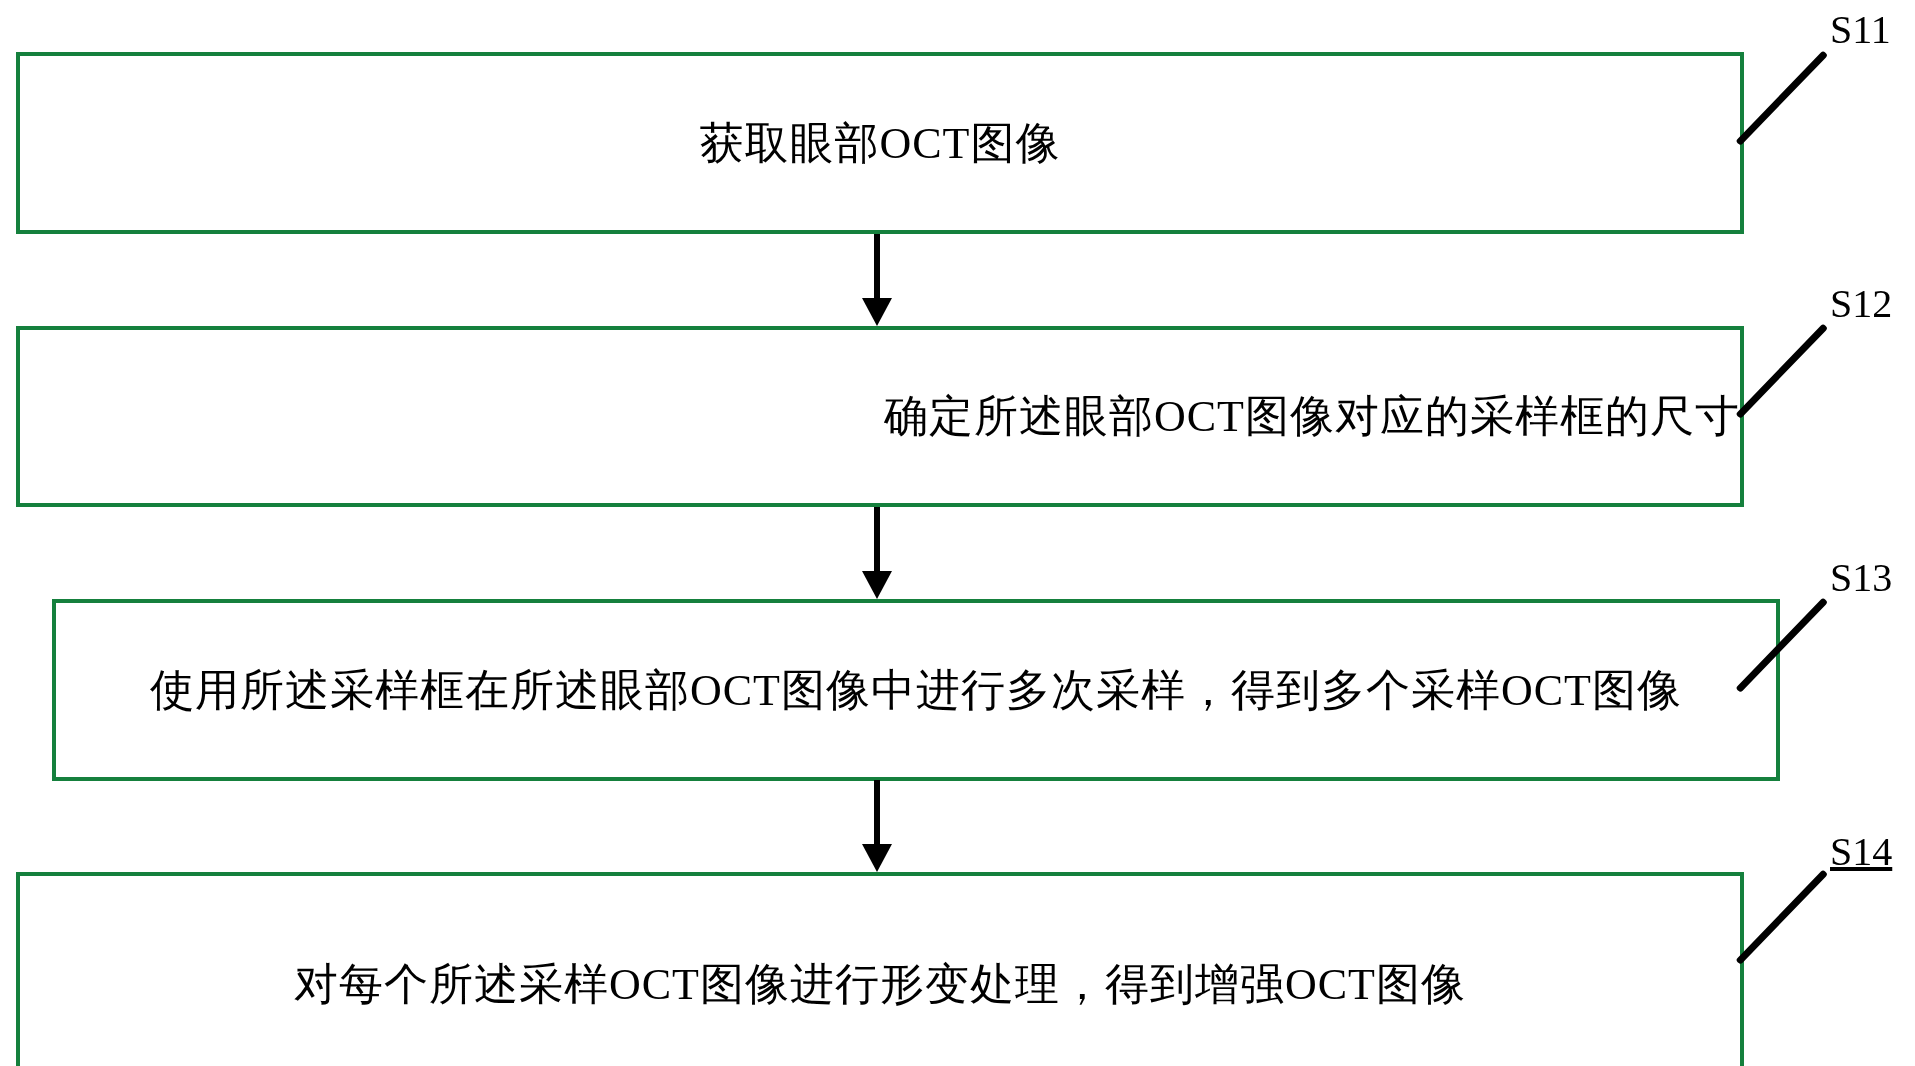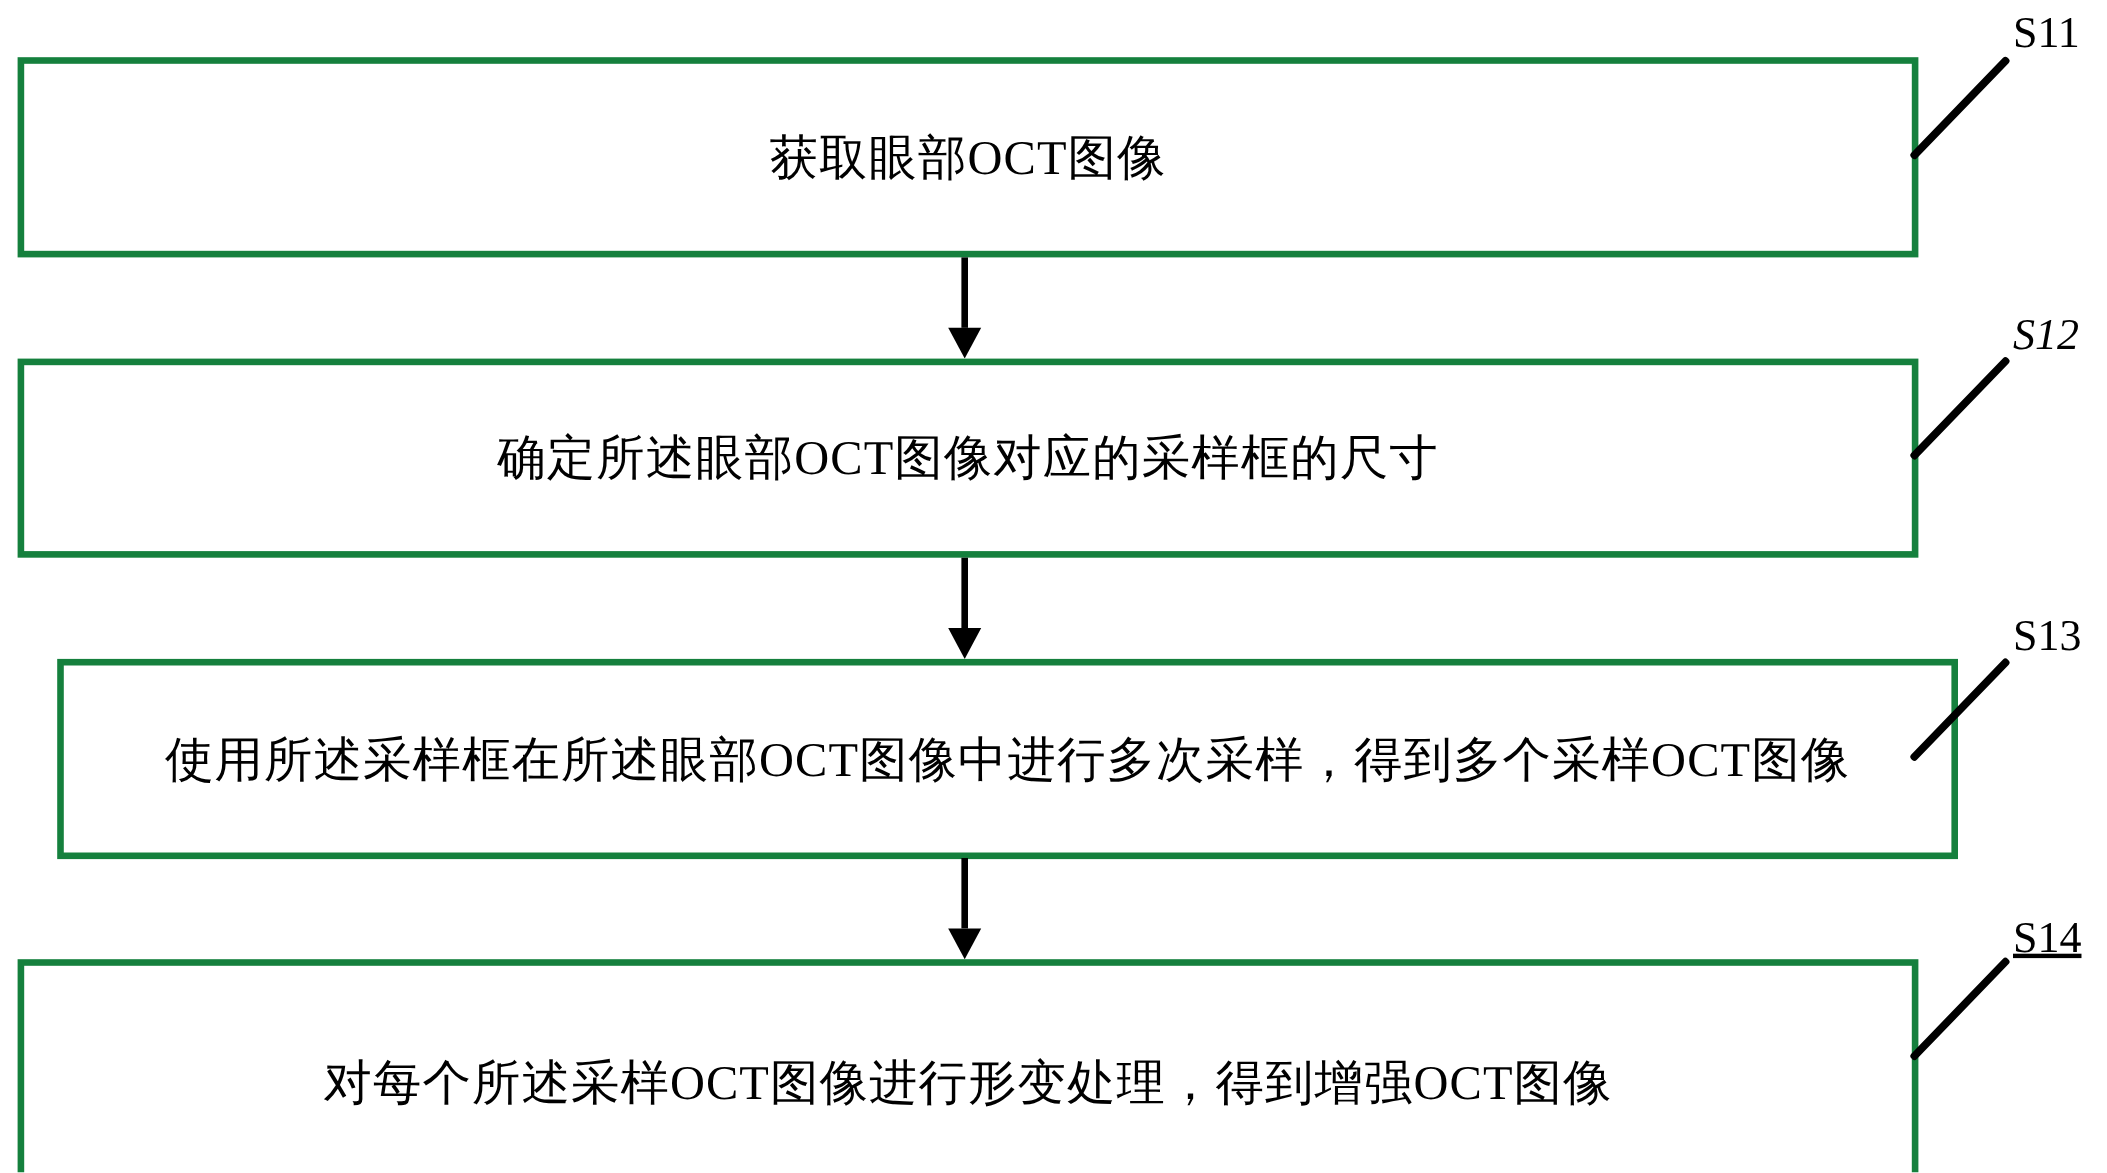--- a/index.html
+++ b/index.html
@@ -14,32 +14,32 @@
     background: #ffffff;
     font-family: "Liberation Serif", "DejaVu Serif", serif;
     overflow: hidden;
   }
   .step-box {
     position: absolute;
     left: 16px;
     width: 1728px;
     height: 182px;
     box-sizing: border-box;
-    border: 6px solid #15803d;
+    border: 4px solid #15803d;
     background: #ffffff;
     display: flex;
     align-items: center;
     justify-content: center;
     text-align: center;
     font-size: 44px;
     color: #000000;
     letter-spacing: 1px;
   }
   .box-1 { top: 52px; }
-  .box-2 { top: 326px; height: 181px; }
+  .box-2 { top: 326px; height: 181px; justify-content: flex-end; }
   .box-3 { top: 599px; margin-left: 36px; }
   .box-4 { top: 872px; height: 225px; }
 
   .arrow-shaft {
     position: absolute;
     left: 874px;
     width: 6px;
     background: #000000;
   }
   .shaft-1 { top: 234px; height: 64px; }
@@ -75,21 +75,21 @@
   .conn-4 { top: 959px; }
 
   .step-label {
     position: absolute;
     left: 1830px;
     font-size: 40px;
     color: #000000;
     line-height: 1;
   }
   .label-1 { top: 10px; }
-  .label-2 { top: 284px; font-style: italic; }
+  .label-2 { top: 284px; }
   .label-3 { top: 558px; text-align: center; }
   .label-4 { top: 832px; text-decoration: underline; }
 </style>
 </head>
 <body>
 
 <div class="canvas">
 
   <div class="step-box box-1">
     <span>获取眼部OCT图像</span>

